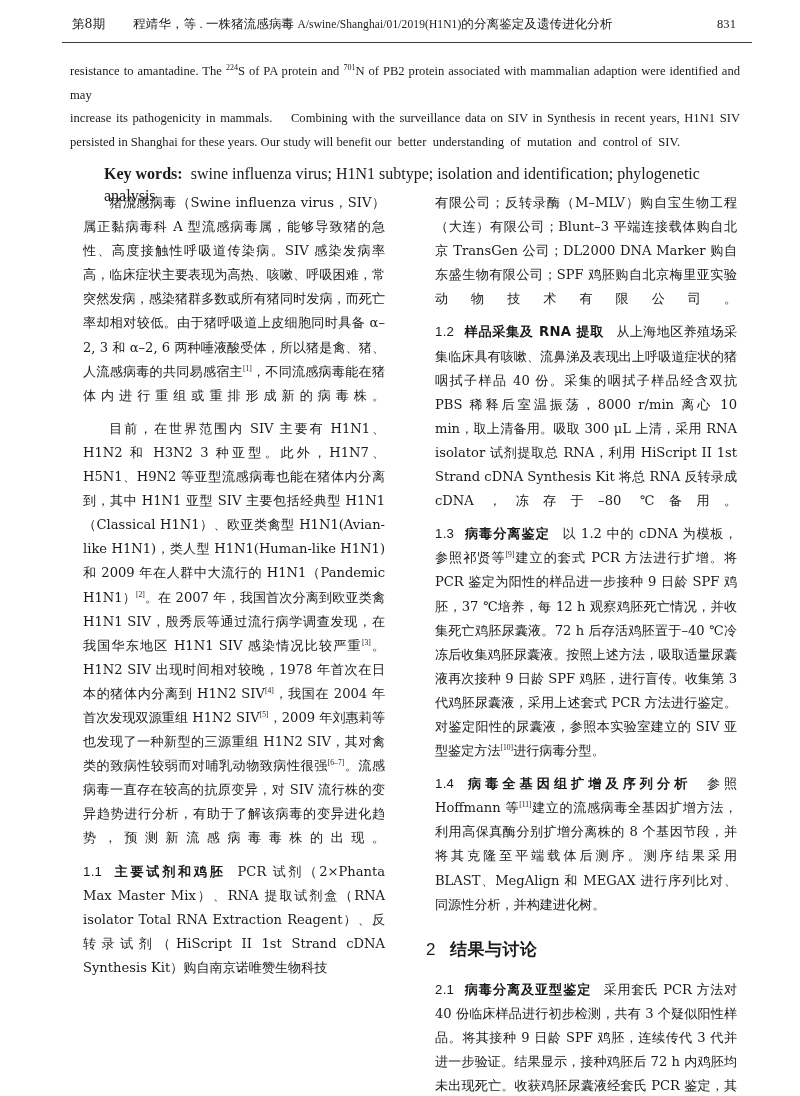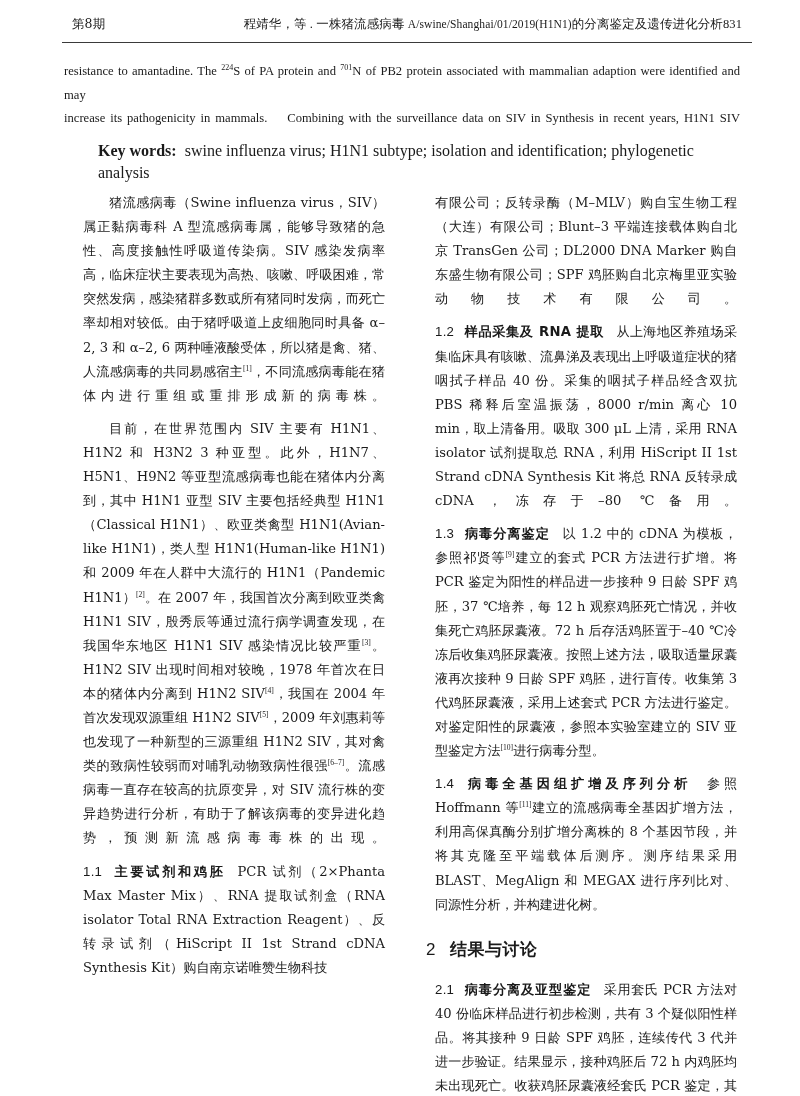--- a/index.html
+++ b/index.html
@@ -21,39 +21,38 @@
     position: relative;
     box-sizing: border-box;
     padding: 0;
   }
 
   
   .running-head {
     position: absolute;
     top: 16px;
     left: 72px;
-    right: 58px;
+    right: 64px;
     height: 22px;
     display: flex;
     align-items: baseline;
     font-size: 12.5px;
     letter-spacing: 0.1px;
   }
   .rh-issue {
     font-family: "DejaVu Serif", "Liberation Serif", serif;
     font-size: 12.5px;
     white-space: nowrap;
   }
   .rh-title {
     flex: 1;
-    text-align: right;
+    text-align: left;
     font-size: 12.5px;
     white-space: nowrap;
     padding-left: 28px;
-    margin-left: 26px;
   }
   .rh-title .latin {
     font-family: "Liberation Serif", serif;
     font-size: 11.5px;
   }
   .rh-page {
     font-family: Liberation Serif, serif;
     font-size: 12.5px;
     white-space: nowrap;
   }
@@ -63,21 +62,21 @@
     left: 62px;
     right: 48px;
     height: 1px;
     background: #3a3a3a;
   }
 
   
   .abstract {
     position: absolute;
     top: 60px;
-    left: 64px;
+    left: 70px;
     right: 60px;
   }
   .abs-line {
     font-family: "Liberation Serif", serif;
     font-size: 12.6px;
     line-height: 23.6px;
     text-align: justify;
     text-align-last: justify;
     white-space: pre-wrap;
   }
@@ -174,20 +173,21 @@
   <div class="running-head">
     <span class="rh-issue">第8期</span>
     <span class="rh-title"><span>程靖华，等 . 一株猪流感病毒 </span><span class="latin">A/swine/Shanghai/01/2019(H1N1)</span><span>的分离鉴定及遗传进化分析</span></span>
     <span class="rh-page">831</span>
   </div>
   <div class="head-rule"></div>
 
   <div class="abstract">
     <div class="abs-line"><span>resistance to amantadine. The </span><sup>224</sup><span>S of PA protein and </span><sup>701</sup><span>N of PB2 protein associated with mammalian adaption were identified and may</span></div>
     <div class="abs-line">increase its pathogenicity in mammals.    Combining with the surveillance data on SIV in Synthesis in recent years, H1N1 SIV</div>
+    <div class="abs-line last">persisted in Shanghai for these years. Our study will benefit our  better  understanding  of  mutation  and  control of  SIV.</div>
     <div class="keywords"><b>Key words:</b>&nbsp; <span>swine influenza virus; H1N1 subtype; isolation and identification; phylogenetic analysis</span></div>
   </div>
 
   <div class="body-cols">
 
     <div class="col">
 
       <p class="cn indent"><span>猪流感病毒（Swine influenza virus，SIV）属正黏病毒科 A 型流感病毒属，能够导致猪的急性、高度接触性呼吸道传染病。SIV 感染发病率高，临床症状主要表现为高热、咳嗽、呼吸困难，常突然发病，感染猪群多数或所有猪同时发病，而死亡率却相对较低。由于猪呼吸道上皮细胞同时具备 α–2, 3 和 α–2, 6 两种唾液酸受体，所以猪是禽、猪、人流感病毒的共同易感宿主</span><sup>[1]</sup><span>，不同流感病毒能在猪体内进行重组或重排形成新的病毒株。</span></p>
 
       <p class="cn indent"><span>目前，在世界范围内 SIV 主要有 H1N1、H1N2 和 H3N2 3 种亚型。此外，H1N7、H5N1、H9N2 等亚型流感病毒也能在猪体内分离到，其中 H1N1 亚型 SIV 主要包括经典型 H1N1（Classical H1N1）、欧亚类禽型 H1N1(Avian-like H1N1)，类人型 H1N1(Human-like H1N1)和 2009 年在人群中大流行的 H1N1（Pandemic H1N1）</span><sup>[2]</sup><span>。在 2007 年，我国首次分离到欧亚类禽 H1N1 SIV，殷秀辰等通过流行病学调查发现，在我国华东地区 H1N1 SIV 感染情况比较严重</span><sup>[3]</sup><span>。H1N2 SIV 出现时间相对较晚，1978 年首次在日本的猪体内分离到 H1N2 SIV</span><sup>[4]</sup><span>，我国在 2004 年首次发现双源重组 H1N2 SIV</span><sup>[5]</sup><span>，2009 年刘惠莉等也发现了一种新型的三源重组 H1N2 SIV，其对禽类的致病性较弱而对哺乳动物致病性很强</span><sup>[6–7]</sup><span>。流感病毒一直存在较高的抗原变异，对 SIV 流行株的变异趋势进行分析，有助于了解该病毒的变异进化趋势，预测新流感病毒毒株的出现。</span></p>

